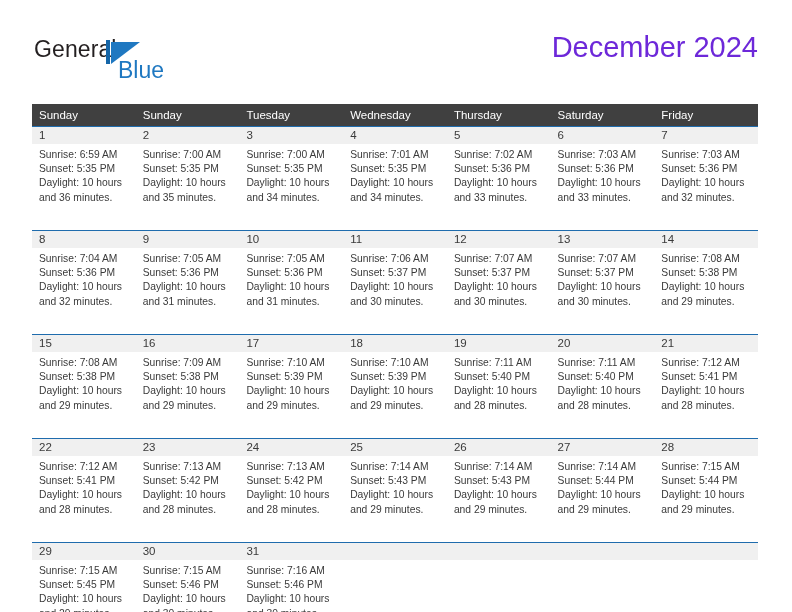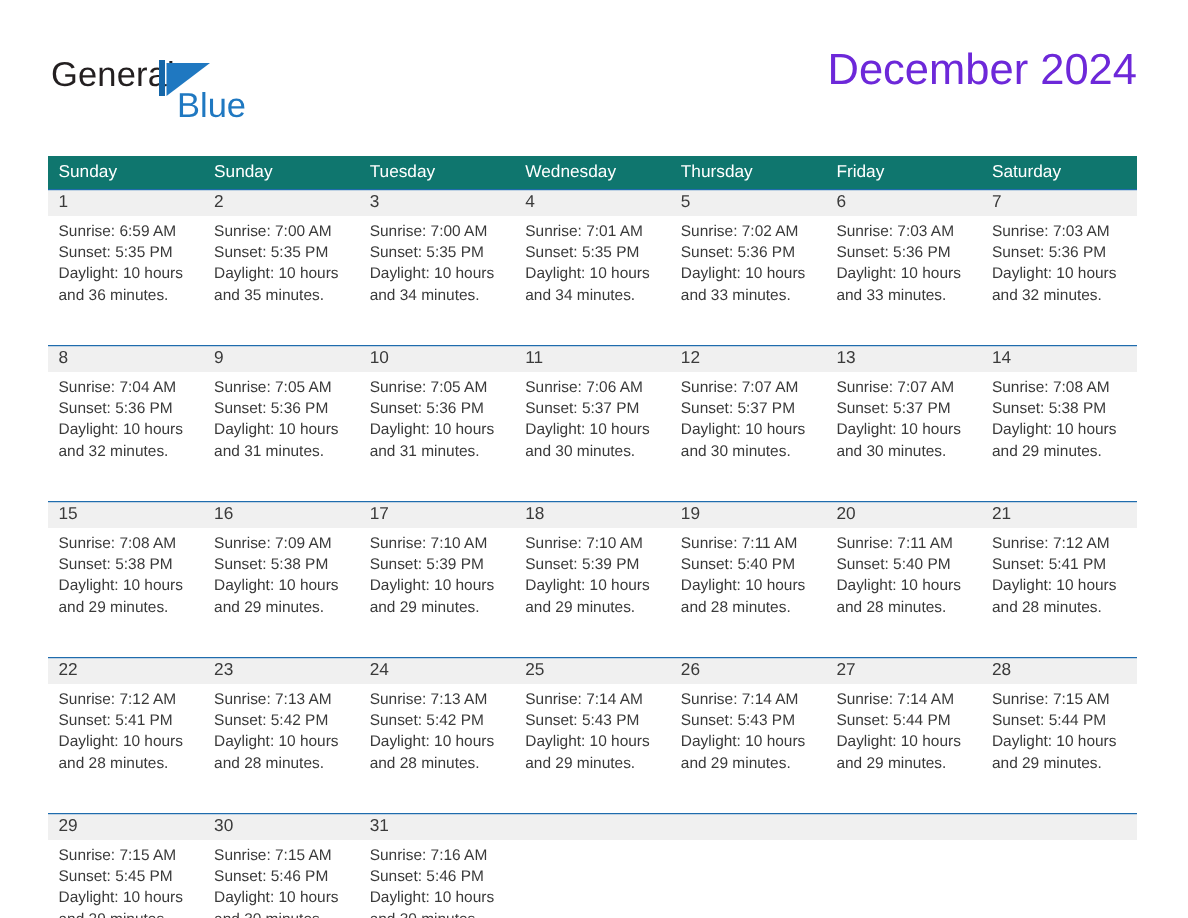--- a/index.html
+++ b/index.html
@@ -100,21 +100,21 @@
 
   
   .calendar {
     position: absolute;
     left: 32px;
     top: 104px;
     width: 726px;
   }
   .weekdays {
     display: flex;
-    background: #0f766e;
+    background: #404040;
     height: 22px;
   }
   .weekday {
     flex: 1 1 0;
     color: #ffffff;
     font-size: 11.5px;
     line-height: 22px;
     padding-left: 7px;
     box-sizing: border-box;
     white-space: nowrap;
@@ -180,22 +180,22 @@
   </div>
 
   <div class="calendar">
 
     <div class="weekdays">
       <div class="weekday">Sunday</div>
       <div class="weekday">Sunday</div>
       <div class="weekday">Tuesday</div>
       <div class="weekday">Wednesday</div>
       <div class="weekday">Thursday</div>
+      <div class="weekday">Saturday</div>
       <div class="weekday">Friday</div>
-      <div class="weekday">Saturday</div>
     </div>
 
     <div class="week">
       <div class="day-num-band">
         <div class="day-num">1</div>
         <div class="day-num">2</div>
         <div class="day-num">3</div>
         <div class="day-num">4</div>
         <div class="day-num">5</div>
         <div class="day-num">6</div>

